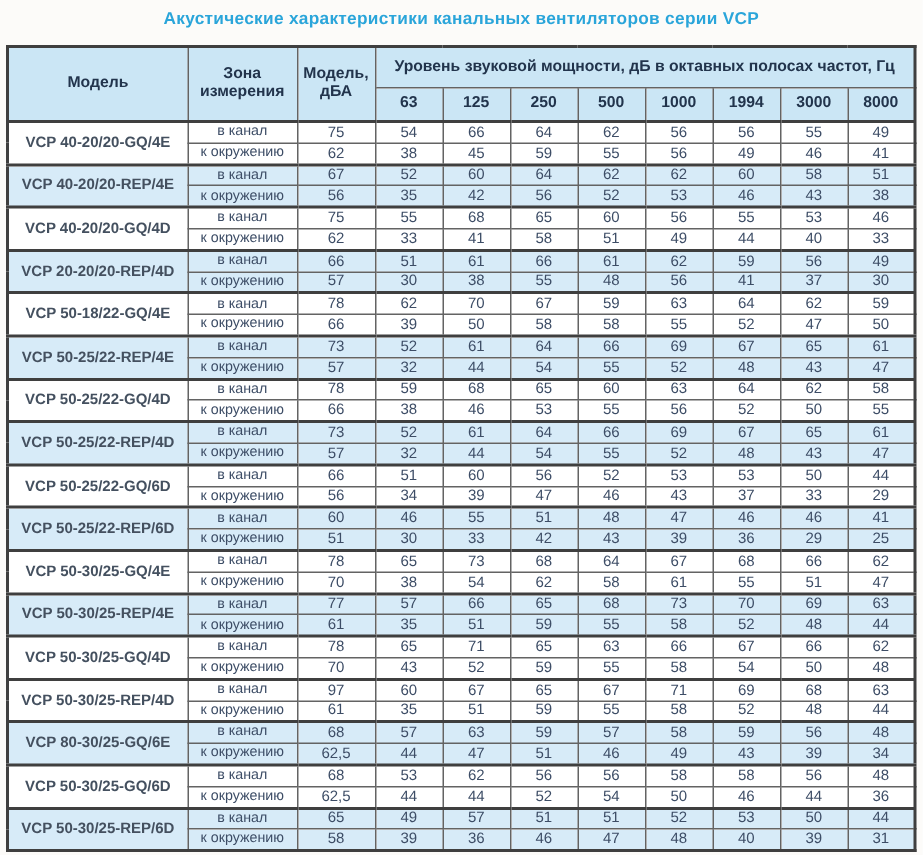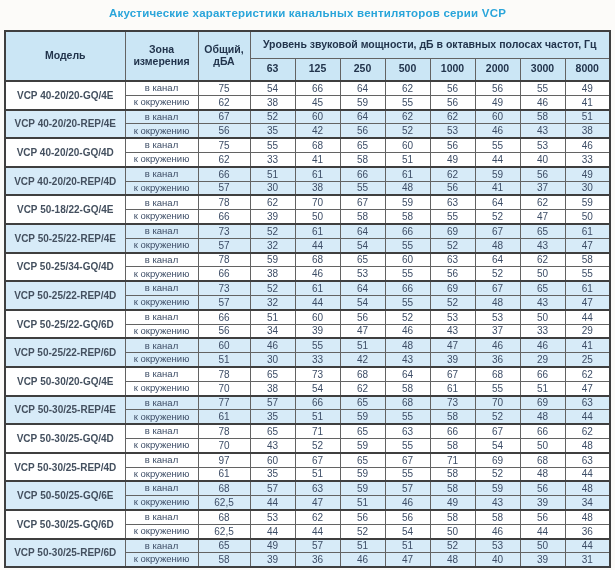--- a/index.html
+++ b/index.html
@@ -65,30 +65,30 @@
     <colgroup>
       <col style="width:120px">
       <col style="width:73px">
       <col style="width:52px">
       <col span="8">
     </colgroup>
     <thead>
       <tr class="h1">
         <th rowspan="2">Модель</th>
         <th rowspan="2">Зона измерения</th>
-        <th rowspan="2">Общий, дБА</th>
+        <th rowspan="2">Модель, дБА</th>
         <th colspan="8">Уровень звуковой мощности, дБ в октавных полосах частот, Гц</th>
       </tr>
       <tr class="h2">
         <th>63</th>
         <th>125</th>
         <th>250</th>
         <th>500</th>
         <th>1000</th>
-        <th>2000</th>
+        <th>1994</th>
         <th>3000</th>
         <th>8000</th>
       </tr>
     </thead>
     <tbody id="tbody">
         <tr class="group-start">
           <td rowspan="2" class="model">VCP 40-20/20-GQ/4E</td>
           <td class="zone">в канал</td>
           <td>75</td>
           <td>54</td>
@@ -156,21 +156,21 @@
           <td>33</td>
           <td>41</td>
           <td>58</td>
           <td>51</td>
           <td>49</td>
           <td>44</td>
           <td>40</td>
           <td>33</td>
         </tr>
         <tr class="hl group-start">
-          <td rowspan="2" class="model">VCP 40-20/20-REP/4D</td>
+          <td rowspan="2" class="model">VCP 20-20/20-REP/4D</td>
           <td class="zone">в канал</td>
           <td>66</td>
           <td>51</td>
           <td>61</td>
           <td>66</td>
           <td>61</td>
           <td>62</td>
           <td>59</td>
           <td>56</td>
           <td>49</td>
@@ -231,21 +231,21 @@
           <td>32</td>
           <td>44</td>
           <td>54</td>
           <td>55</td>
           <td>52</td>
           <td>48</td>
           <td>43</td>
           <td>47</td>
         </tr>
         <tr class="group-start">
-          <td rowspan="2" class="model">VCP 50-25/34-GQ/4D</td>
+          <td rowspan="2" class="model">VCP 50-25/22-GQ/4D</td>
           <td class="zone">в канал</td>
           <td>78</td>
           <td>59</td>
           <td>68</td>
           <td>65</td>
           <td>60</td>
           <td>63</td>
           <td>64</td>
           <td>62</td>
           <td>58</td>
@@ -331,21 +331,21 @@
           <td>30</td>
           <td>33</td>
           <td>42</td>
           <td>43</td>
           <td>39</td>
           <td>36</td>
           <td>29</td>
           <td>25</td>
         </tr>
         <tr class="group-start">
-          <td rowspan="2" class="model">VCP 50-30/20-GQ/4E</td>
+          <td rowspan="2" class="model">VCP 50-30/25-GQ/4E</td>
           <td class="zone">в канал</td>
           <td>78</td>
           <td>65</td>
           <td>73</td>
           <td>68</td>
           <td>64</td>
           <td>67</td>
           <td>68</td>
           <td>66</td>
           <td>62</td>
@@ -431,21 +431,21 @@
           <td>35</td>
           <td>51</td>
           <td>59</td>
           <td>55</td>
           <td>58</td>
           <td>52</td>
           <td>48</td>
           <td>44</td>
         </tr>
         <tr class="hl group-start">
-          <td rowspan="2" class="model">VCP 50-50/25-GQ/6E</td>
+          <td rowspan="2" class="model">VCP 80-30/25-GQ/6E</td>
           <td class="zone">в канал</td>
           <td>68</td>
           <td>57</td>
           <td>63</td>
           <td>59</td>
           <td>57</td>
           <td>58</td>
           <td>59</td>
           <td>56</td>
           <td>48</td>

